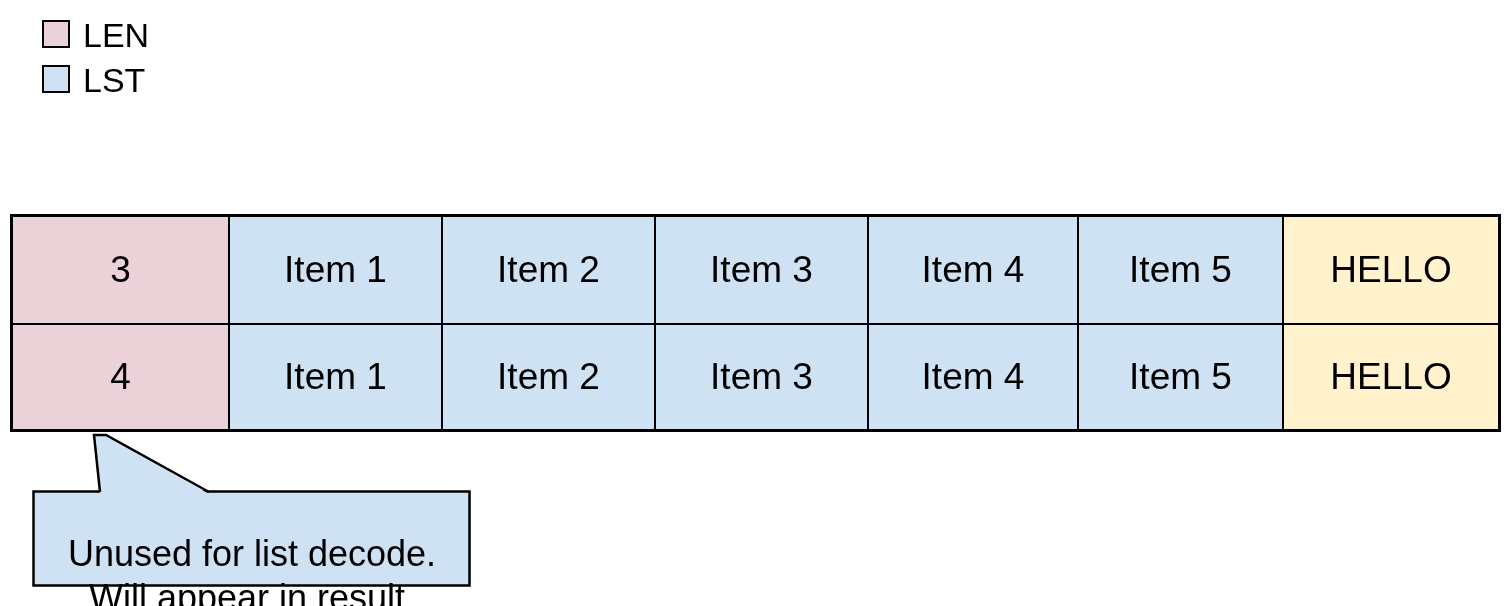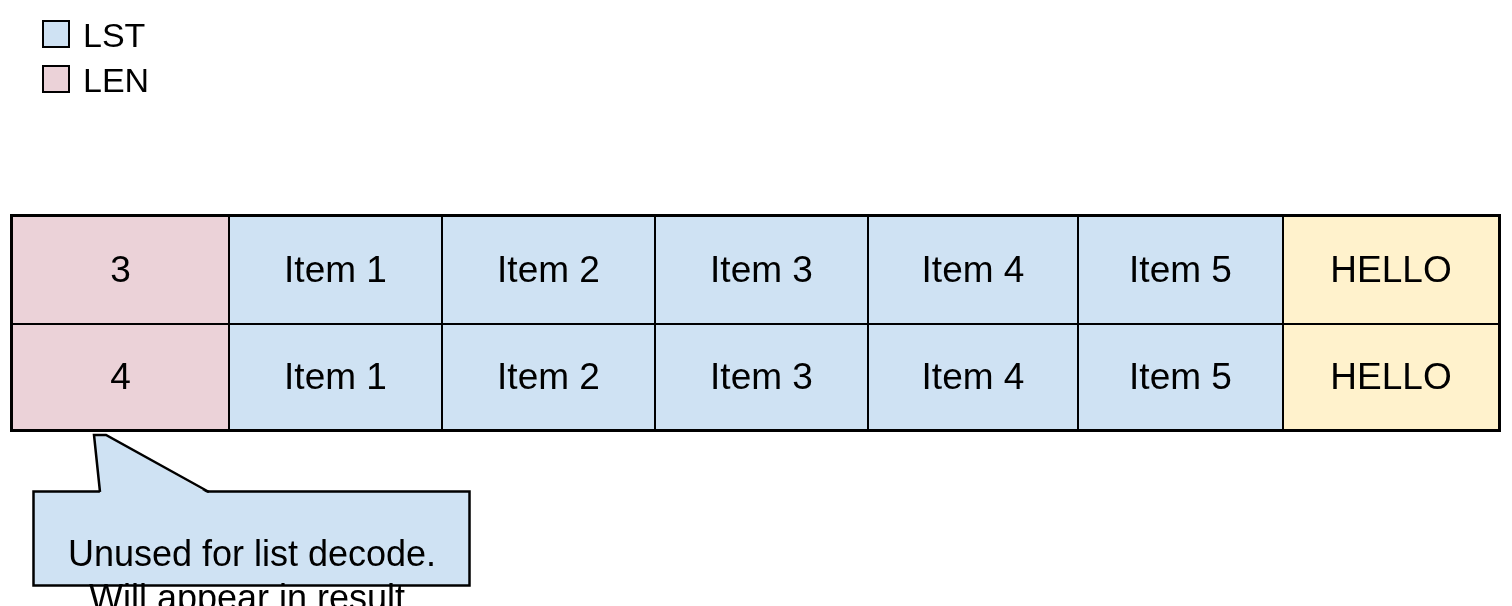--- a/index.html
+++ b/index.html
@@ -38,26 +38,26 @@
     display: flex; align-items: center; justify-content: center;
     text-align: center; white-space: pre-line;
     font-size: 36px; line-height: 1.23; margin-top: 37px;
   }
 </style>
 </head>
 <body>
 
 <div class="legend">
   <div class="legend-row">
+    <span class="swatch" style="background-color: rgb(235, 210, 216);"></span>
+    <span class="legend-label">LEN</span>
+  </div>
+  <div class="legend-row">
     <span class="swatch" style="background-color: rgb(207, 226, 243);"></span>
     <span class="legend-label">LST</span>
-  </div>
-  <div class="legend-row">
-    <span class="swatch" style="background-color: rgb(235, 210, 216);"></span>
-    <span class="legend-label">LEN</span>
   </div>
 </div>
 
 <div class="dtable">
 
   <div class="dcell first-col first-row" style="background-color: rgb(235, 210, 216);">3</div>
   <div class="dcell first-row" style="background-color: rgb(207, 226, 243);">Item 1</div>
   <div class="dcell first-row" style="background-color: rgb(207, 226, 243);">Item 2</div>
   <div class="dcell first-row" style="background-color: rgb(207, 226, 243);">Item 3</div>
   <div class="dcell first-row" style="background-color: rgb(207, 226, 243);">Item 4</div>

